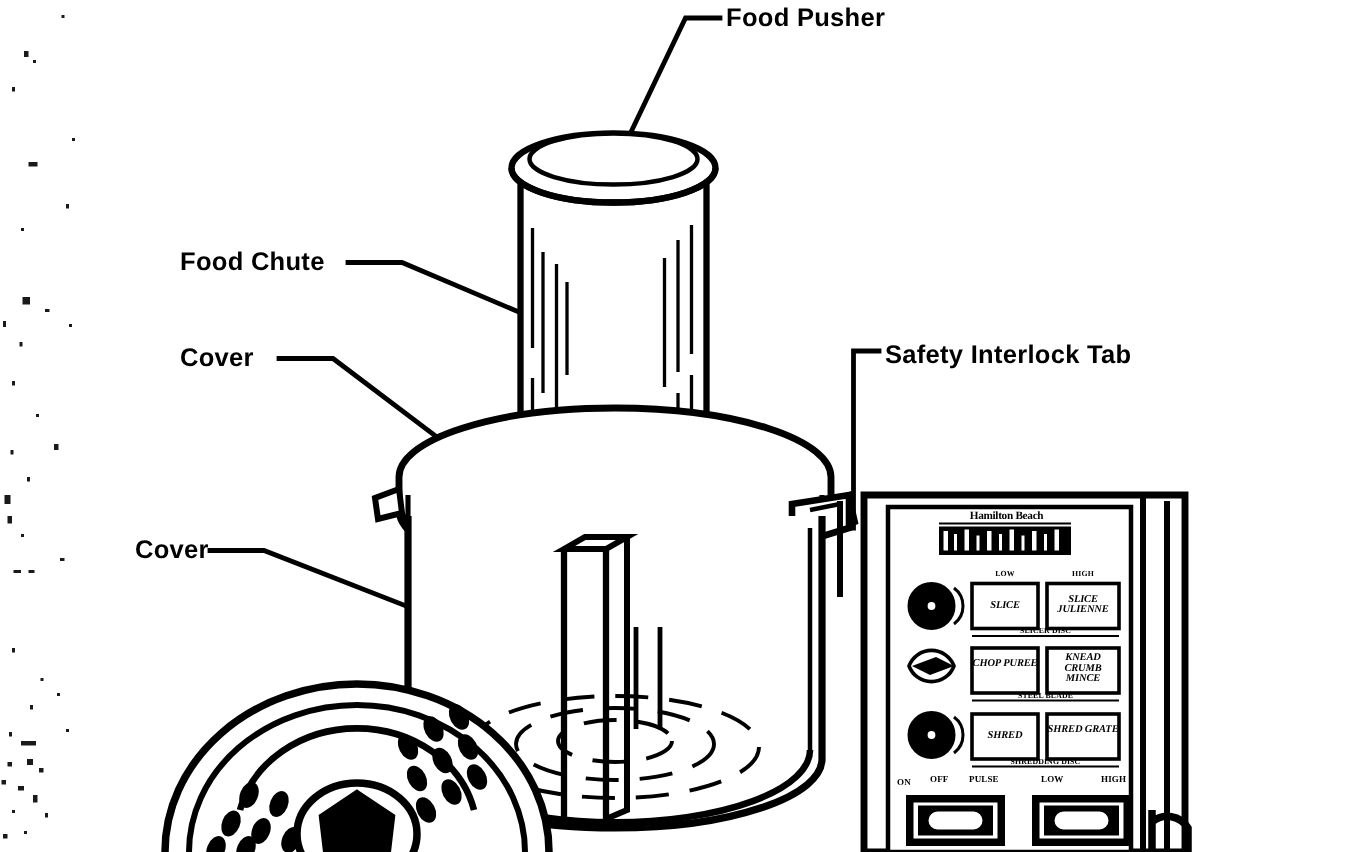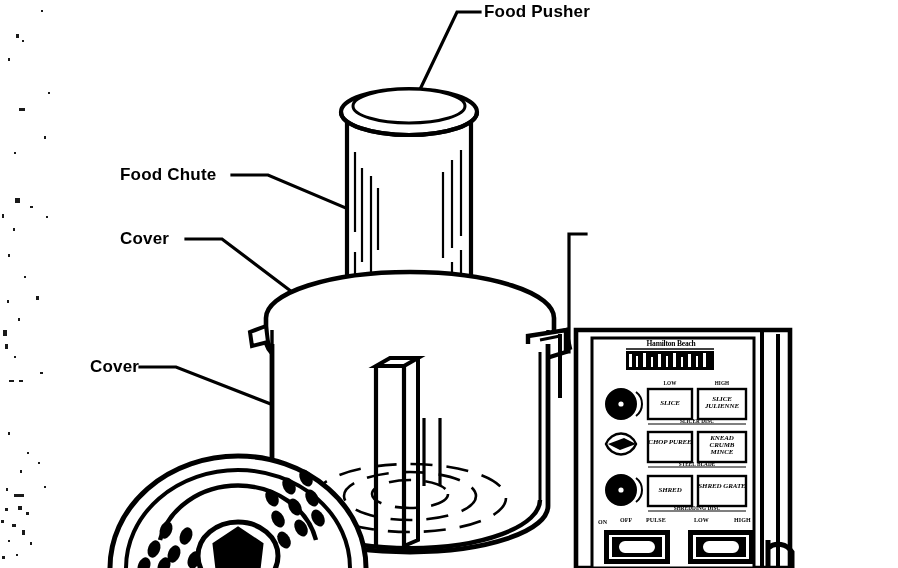--- a/index.html
+++ b/index.html
@@ -299,20 +299,21 @@
         <rect x="696" y="537" width="50" height="20" fill="#000000"></rect>
         <rect x="702" y="540" width="38" height="14" rx="7" fill="#ffffff" stroke="#000000" stroke-width="2"></rect>
       </g>
     </g>
   </svg>
 
   <div class="callout" id="lbl-food-pusher">Food Pusher</div>
   <div class="callout" id="lbl-food-chute">Food Chute</div>
   <div class="callout" id="lbl-cover">Cover</div>
   <div class="callout" id="lbl-bowl">Cover</div>
+  <div class="callout" id="lbl-safety">Safety Interlock Tab</div>
 
   <div class="panel-text brand" style="left:631px; top:340px; width:80px;">Hamilton Beach</div>
 
   <div class="panel-text tiny-label" style="left:648px; top:381px; width:44px;">LOW</div>
   <div class="panel-text tiny-label" style="left:698px; top:381px; width:48px;">HIGH</div>
 
   <div class="panel-text btn-label" style="left:648px; top:400px; width:44px;">SLICE</div>
   <div class="panel-text btn-label" style="left:698px; top:396px; width:48px; white-space:normal;">SLICE JULIENNE</div>
   <div class="panel-text tiny-label" style="left:648px; top:419px; width:98px;">SLICER DISC</div>
 

